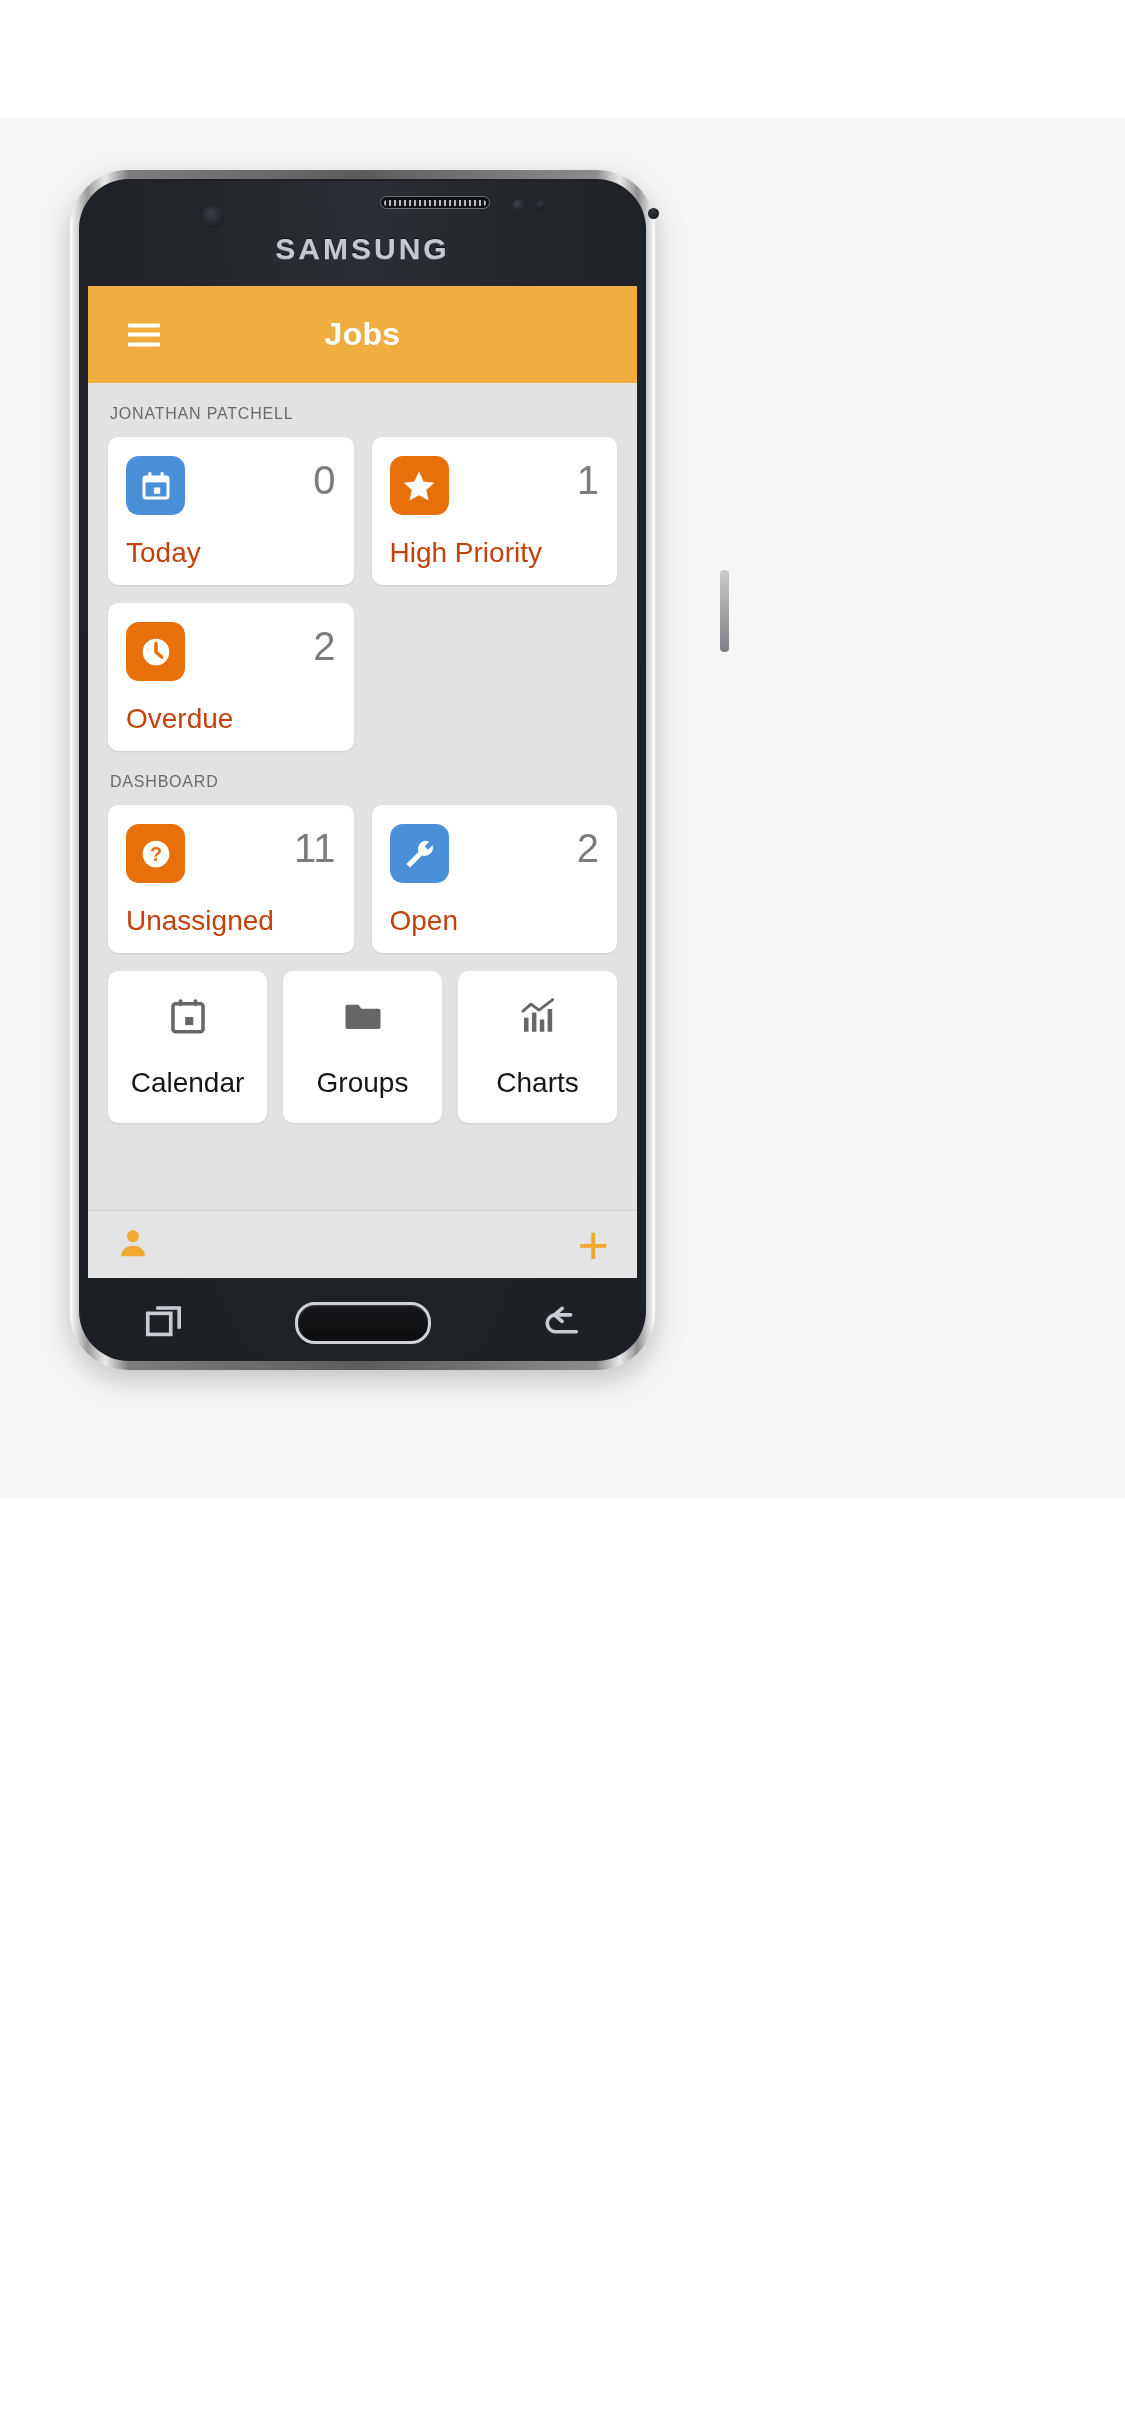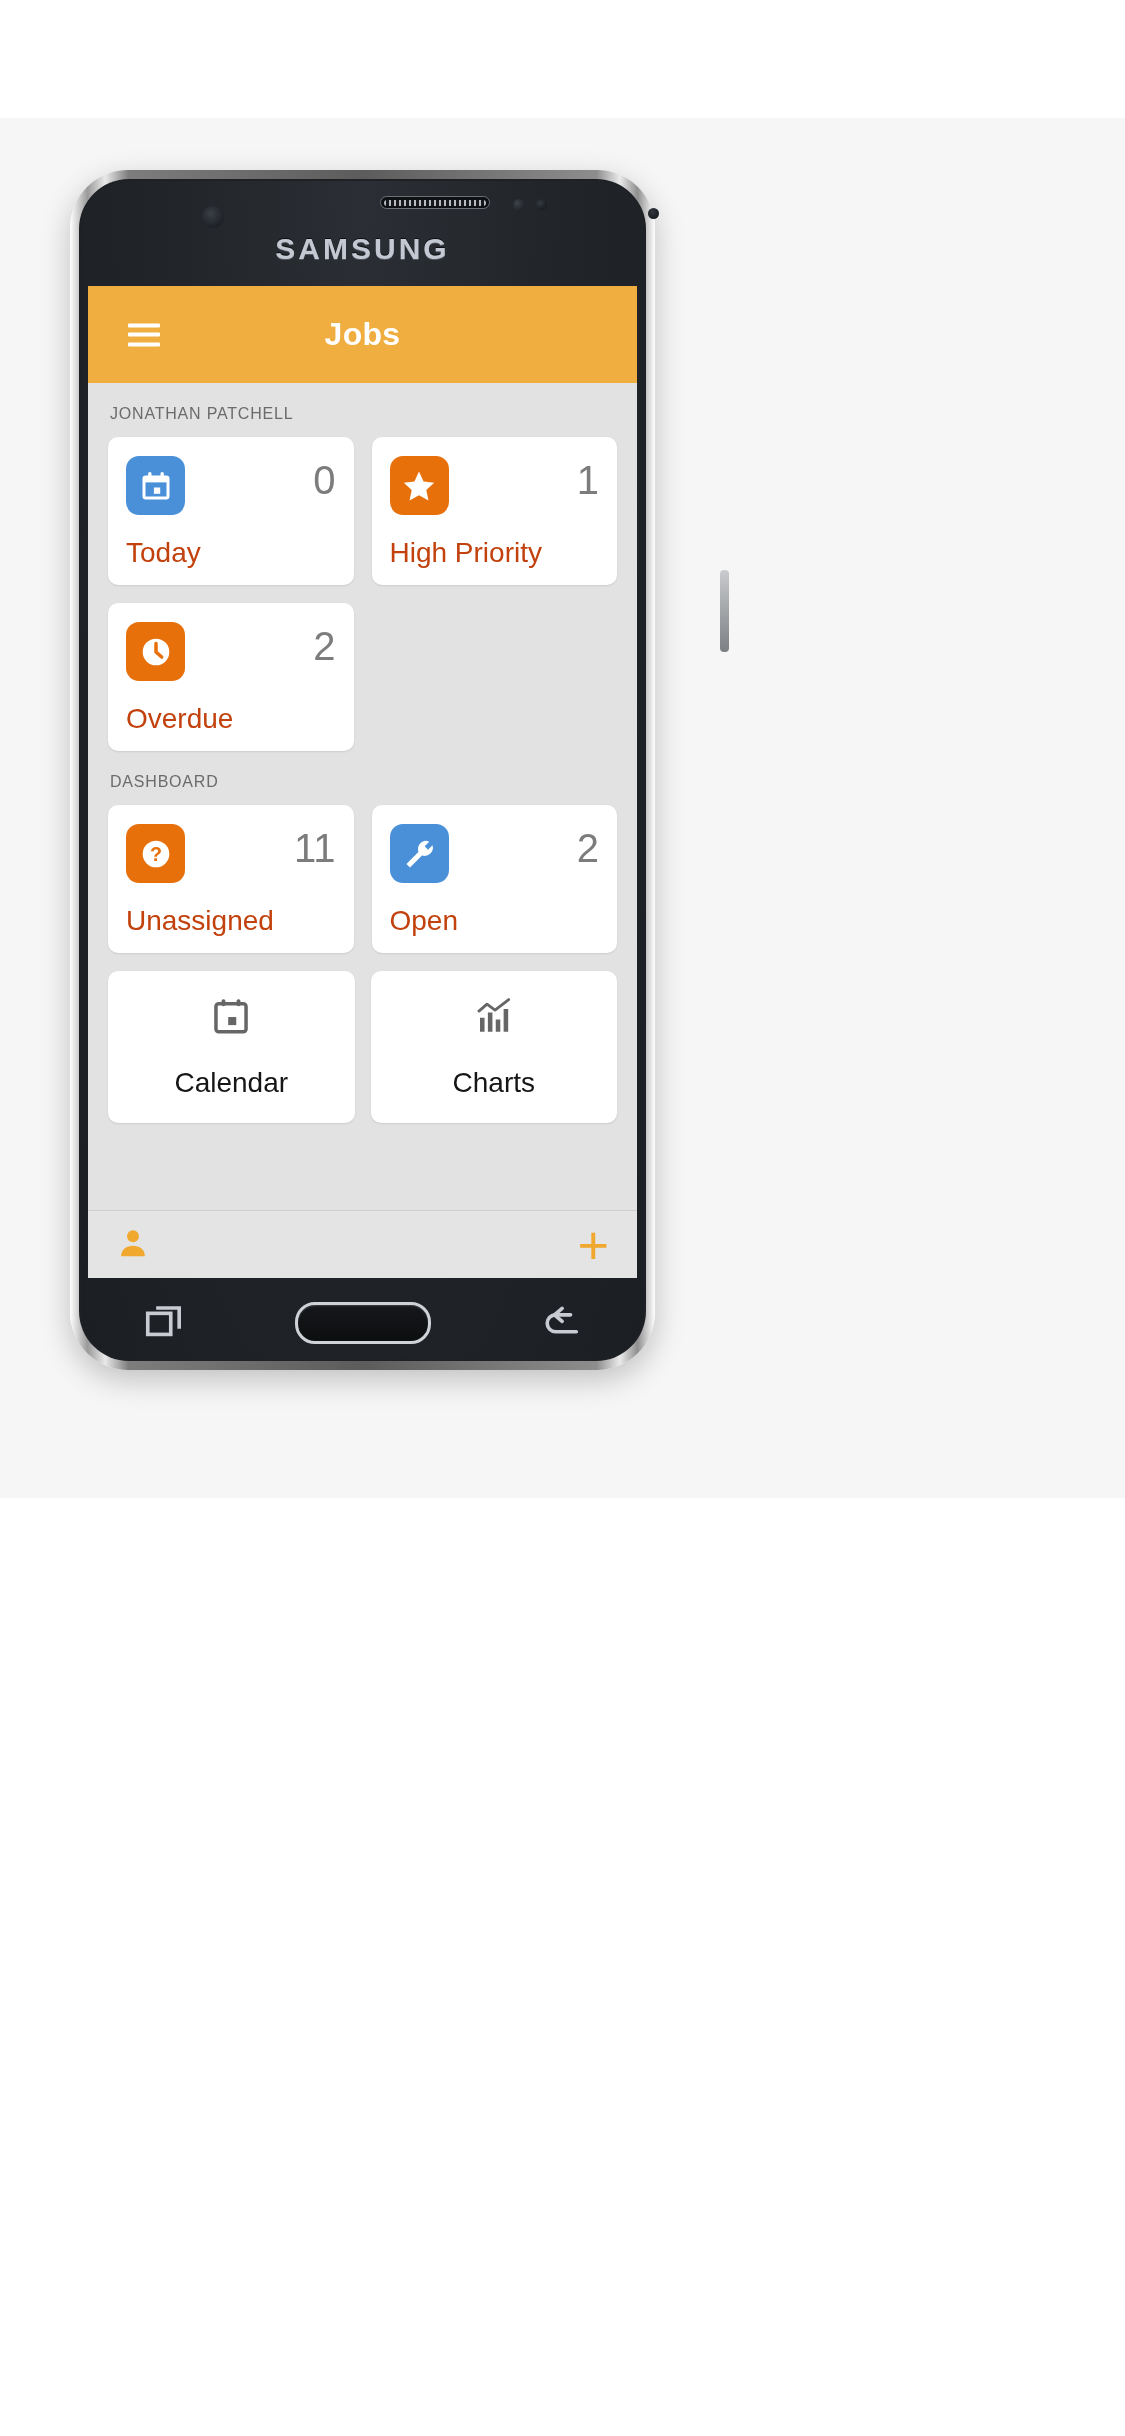--- a/index.html
+++ b/index.html
@@ -287,20 +287,28 @@
           <svg width="42" height="42" viewBox="0 0 24 24">
             <rect x="3.4" y="5" width="17.2" height="16" rx="1.6" fill="none" stroke="#666666" stroke-width="2"></rect>
             <rect x="10.4" y="12.6" width="4.6" height="4.6" fill="#666666"></rect>
             <rect x="6.6" y="2.4" width="2.2" height="4" rx="1" fill="#666666"></rect>
             <rect x="15.2" y="2.4" width="2.2" height="4" rx="1" fill="#666666"></rect>
           </svg>
         </div>
         <div class="tile-label">Calendar</div>
       </div>
 
+      <div class="tile">
+        <div>
+          <svg width="42" height="42" viewBox="0 0 24 24">
+            <path fill="#666666" d="M3 5.6h6.4l1.7 2.2H21a1 1 0 0 1 1 1v9.6a1 1 0 0 1-1 1H3a1 1 0 0 1-1-1V6.6a1 1 0 0 1 1-1z"></path>
+          </svg>
+        </div>
+        <div class="tile-label">Groups</div>
+      </div>
 
       <div class="tile">
         <div>
           <svg width="42" height="42" viewBox="0 0 24 24">
             <rect x="4" y="13" width="2.6" height="8" fill="#666666"></rect>
             <rect x="8.5" y="10" width="2.6" height="11" fill="#666666"></rect>
             <rect x="13" y="14" width="2.6" height="7" fill="#666666"></rect>
             <rect x="17.5" y="8" width="2.6" height="13" fill="#666666"></rect>
             <path d="M3.4 9.2 L8 5.2 L12.6 8.6 L20.4 2.6" stroke="#666666" stroke-width="1.6" fill="none" stroke-linecap="round" stroke-linejoin="round"></path>
           </svg>

